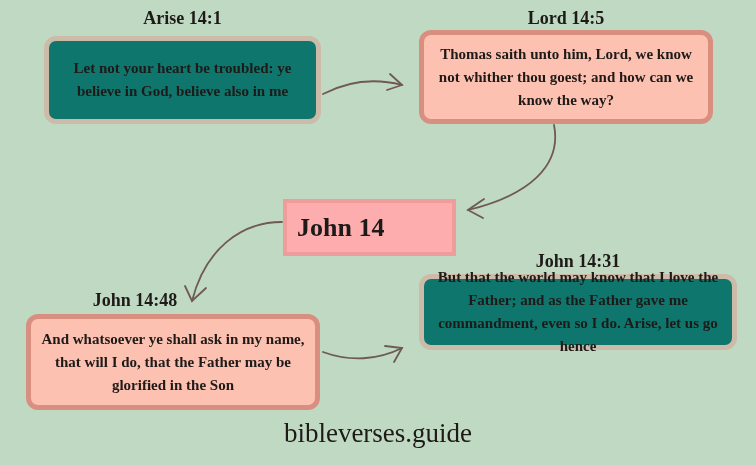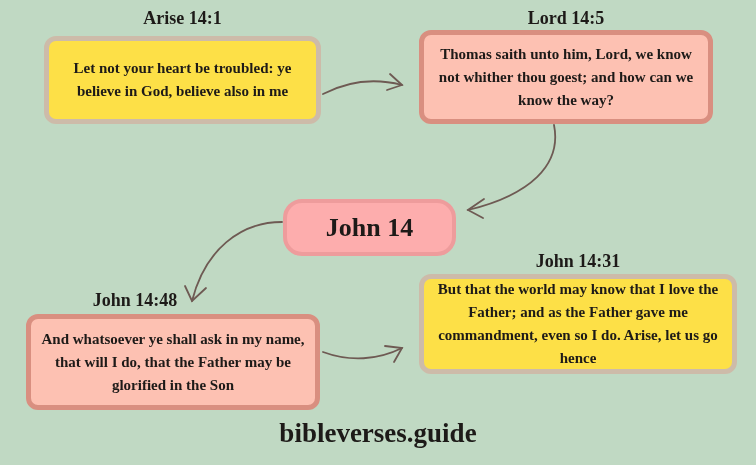--- a/index.html
+++ b/index.html
@@ -15,47 +15,47 @@
       font-weight: bold;
       font-size: 18px;
       text-align: center;
       white-space: nowrap;
       color: #1d1a18;
     }
     .box {
       position: absolute;
       box-sizing: border-box;
       border-radius: 12px;
-      display: flex; align-items: center; justify-content: center;
+      display: flex; align-items: center; justify-content: flex-start;
       text-align: center;
       font-weight: bold;
       font-size: 15px;
       line-height: 23px;
       padding: 4px 10px;
     }
     .box.beige {
-      background: #fde047;
+      background: #0f766e;
       border: 5px solid #cdbba9;
     }
     .box.salmon {
       background: #fdc1b2;
       border: 5px solid #d98f80;
     }
     .box.center {
       background: #fdadad;
       border: 4px solid #ee9c9c;
       font-size: 26px;
-      border-radius: 19px;
+      border-radius: 0;
     }
     .footer {
       position: absolute;
       left: 0; width: 756px; top: 418px;
       text-align: center;
       font-size: 27px;
-      font-weight: bold;
+      font-weight: normal;
     }
     svg.arrows { position: absolute; left: 0; top: 0; }
   </style>
 </head>
 <body>
 
 <svg class="arrows" width="756" height="465">
   <g fill="none" stroke="#6e5a53" stroke-width="1.8" stroke-linecap="round">
 
     <path d="M323 94 C350 80, 375 78, 402 85"></path>
@@ -85,17 +85,17 @@
 <div class="box center" style="left:283px; top:199px; width:173px; height:57px;">
   <span>John 14</span>
 </div>
 
 <div class="label" style="left:60px; width:150px; top:290px;">John 14:48</div>
 <div class="box salmon" style="left:26px; top:314px; width:294px; height:96px;">
   <span>And whatsoever ye shall ask in my name, that will I do, that the Father may be glorified in the Son</span>
 </div>
 
 <div class="label" style="left:419px; width:318px; top:251px;">John 14:31</div>
-<div class="box beige" style="left:419px; top:274px; width:318px; height:100px;">
+<div class="box beige" style="left:419px; top:274px; width:318px; height:76px;">
   <span>But that the world may know that I love the Father; and as the Father gave me commandment, even so I do. Arise, let us go hence</span>
 </div>
 
 <div class="footer">bibleverses.guide</div>
 
 </body></html>

